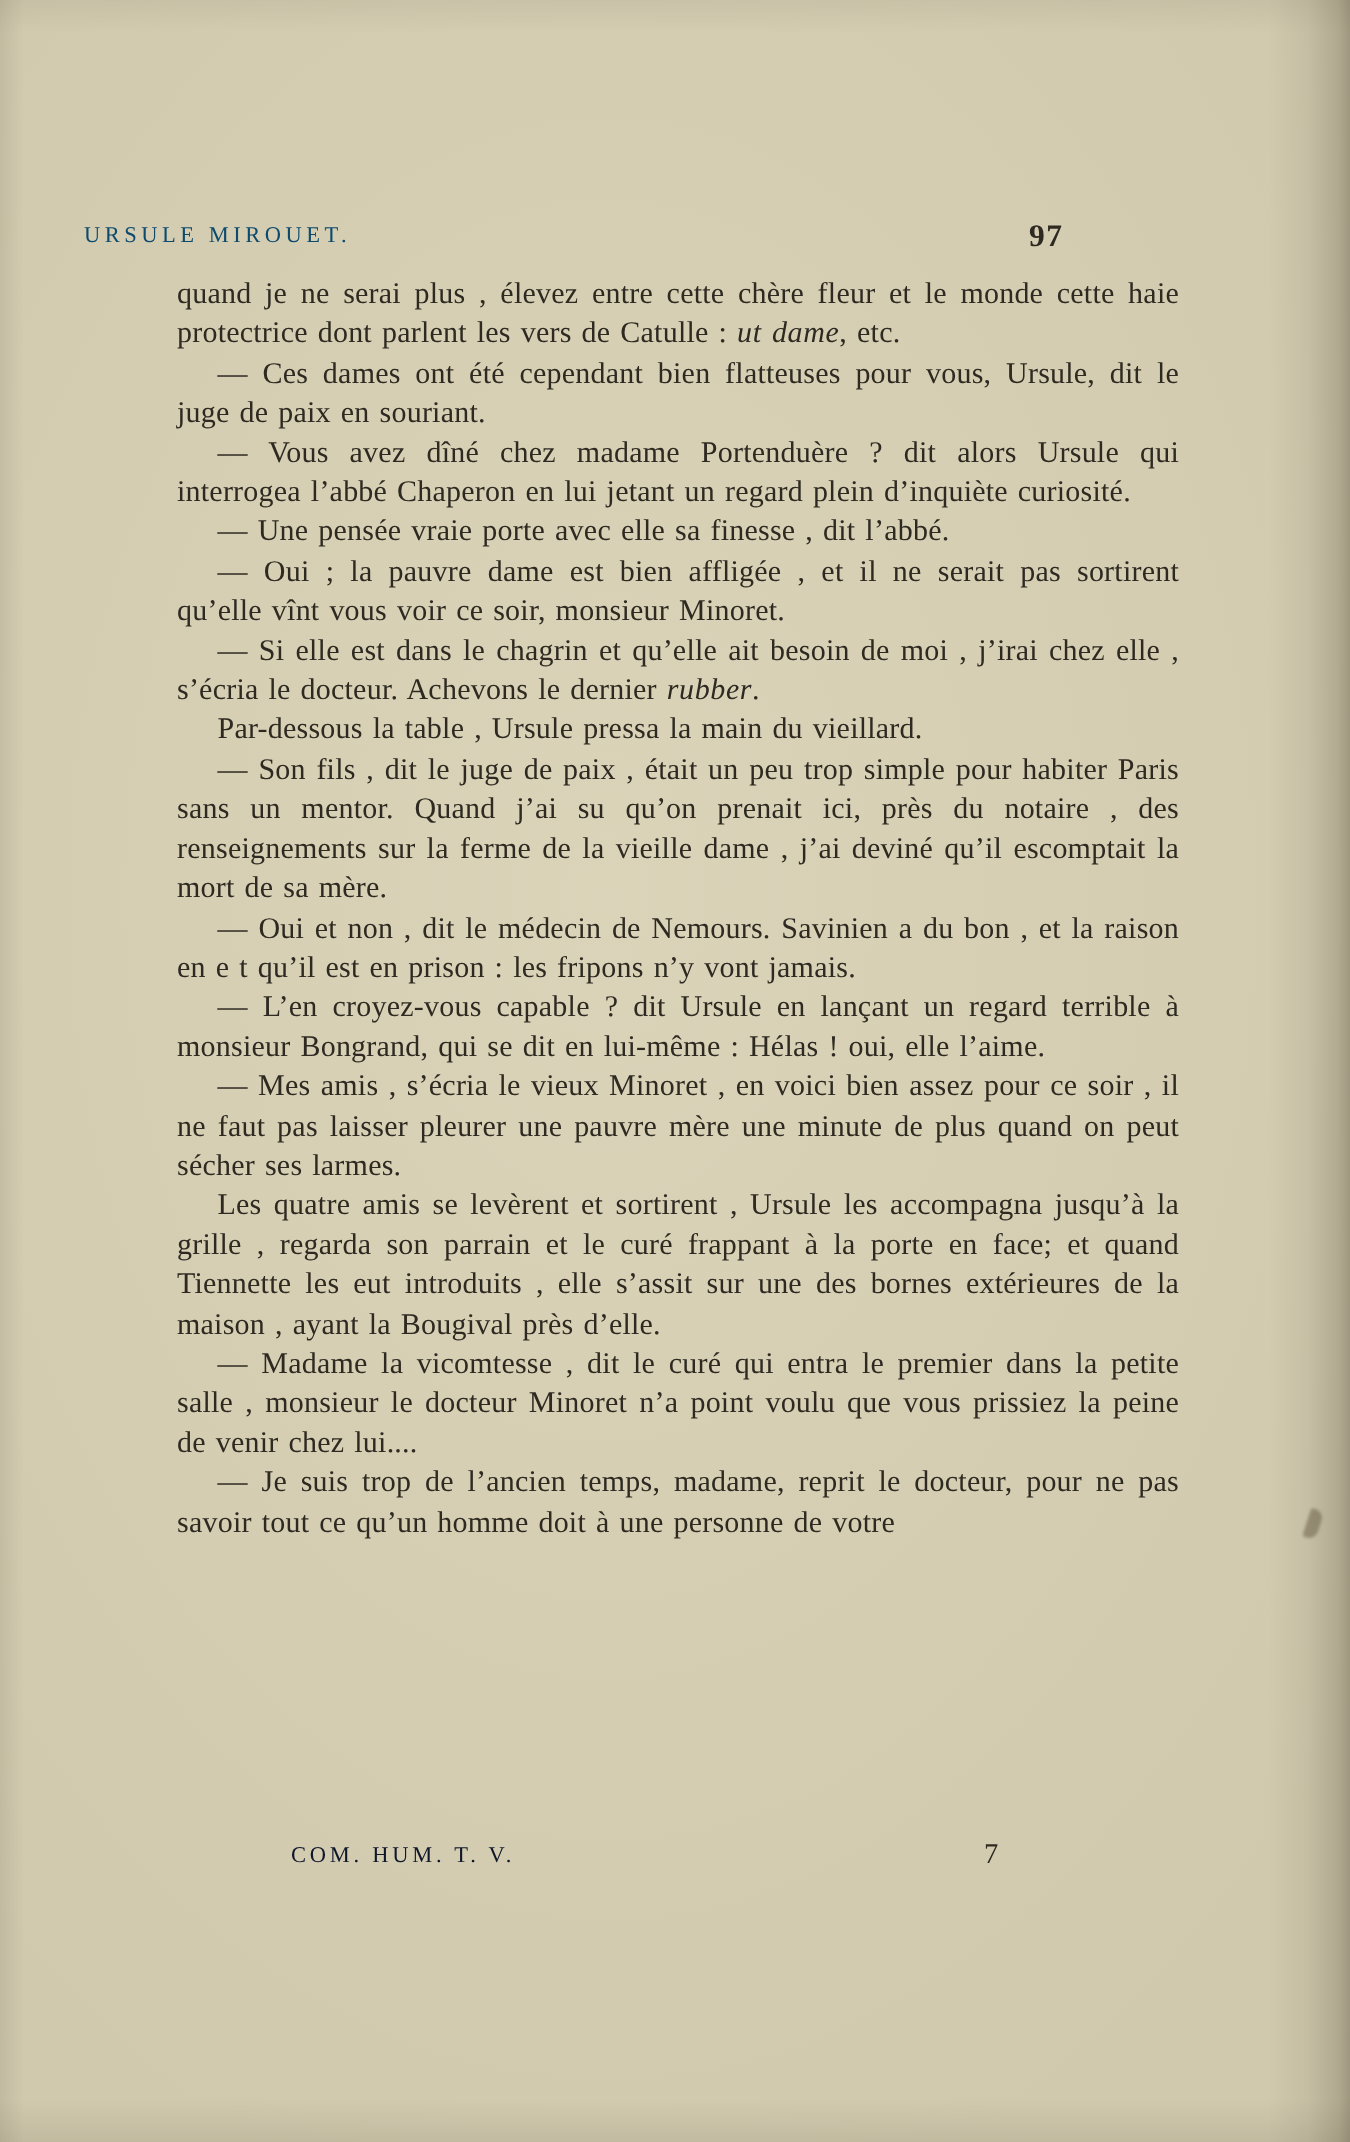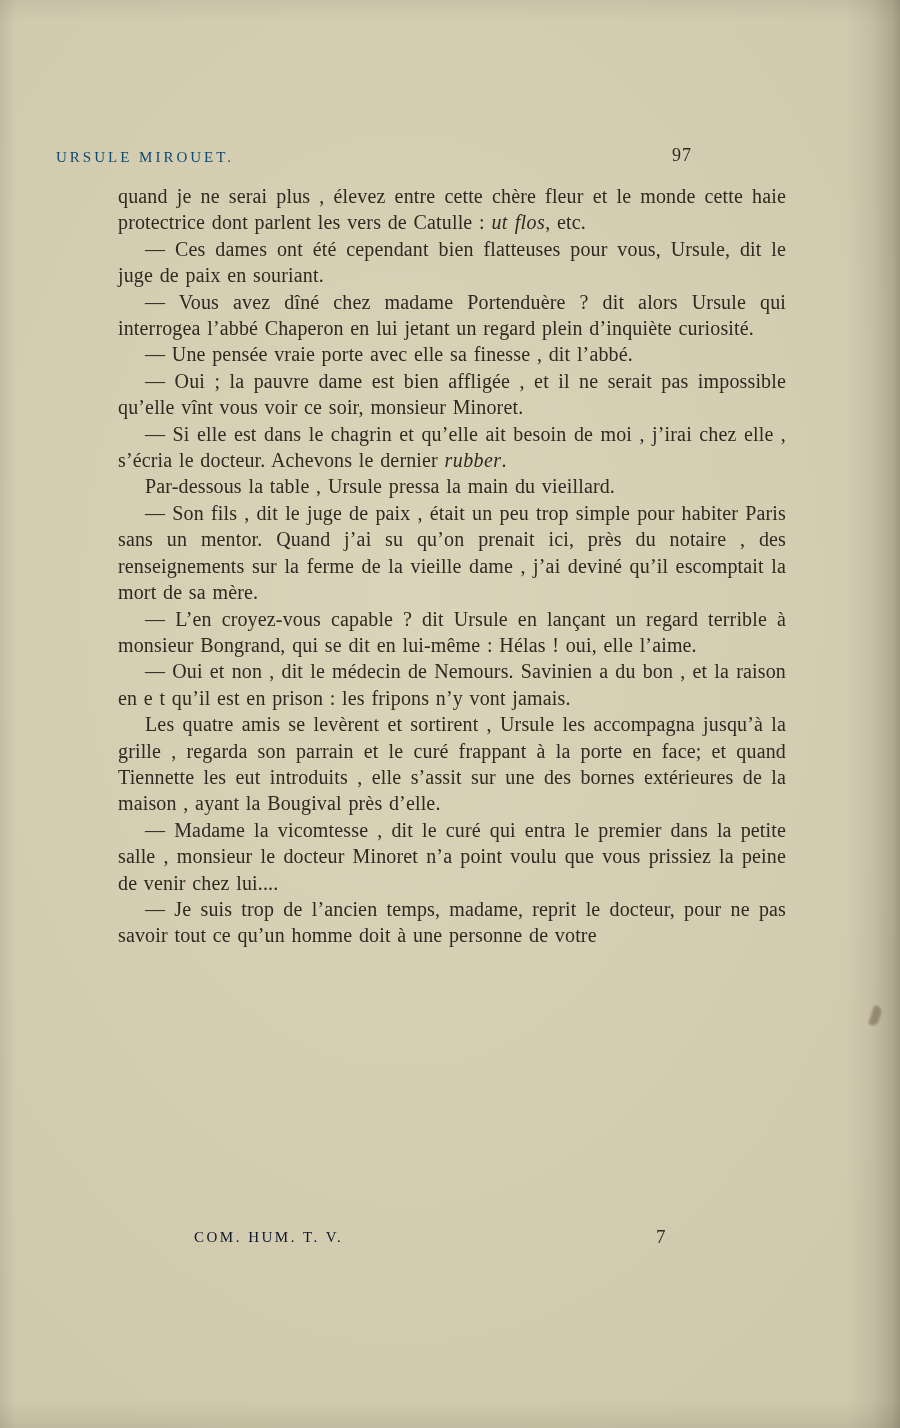--- a/index.html
+++ b/index.html
@@ -63,24 +63,24 @@
     left: 0;
     right: 0;
     text-align: left;
     transform: translateX(-62px);
     font-size: 15px;
     letter-spacing: 3px;
     color: #0c4a6e;
   }
   .page-number {
     position: absolute;
-    right: 94px;
+    right: 77px;
     top: -4px;
-    font-size: 18px;
-    font-weight: 400;
+    font-size: 21px;
+    font-weight: 700;
     letter-spacing: 1px;
   }
   .page-body {
     position: absolute;
     top: 183px;
     left: 118px;
     width: 668px;
     font-size: 20px;
     line-height: 26.4px;
     text-align: justify;
@@ -125,30 +125,31 @@
 
 <div class="paper"></div>
 <div class="edge-mark"></div>
 
 <div class="header">
   <span class="running-title">URSULE MIROUET.</span>
   <span class="page-number">97</span>
 </div>
 
 <div class="page-body" id="paragraphs">
-    <p class="para"><span>quand je ne serai plus , élevez entre cette chère fleur et le monde cette haie protectrice dont parlent les vers de Catulle : </span><em>ut flos</em><span>, etc.</span></p>
+    <p class="para"><span>quand je ne serai plus , élevez entre cette chère fleur et le monde cette haie protectrice dont parlent les vers de Catulle : </span><em>ut dame</em><span>, etc.</span></p>
     <p class="para indent"><span>— Ces dames ont été cependant bien flatteuses pour vous, Ursule, dit le juge de paix en souriant.</span></p>
     <p class="para indent"><span>— Vous avez dîné chez madame Portenduère ? dit alors Ursule qui interrogea l’abbé Chaperon en lui jetant un regard plein d’inquiète curiosité.</span></p>
     <p class="para indent"><span>— Une pensée vraie porte avec elle sa finesse , dit l’abbé.</span></p>
-    <p class="para indent"><span>— Oui ; la pauvre dame est bien affligée , et il ne serait pas impossible qu’elle vînt vous voir ce soir, monsieur Minoret.</span></p>
+    <p class="para indent"><span>— Oui ; la pauvre dame est bien affligée , et il ne serait pas sortirent qu’elle vînt vous voir ce soir, monsieur Minoret.</span></p>
     <p class="para indent"><span>— Si elle est dans le chagrin et qu’elle ait besoin de moi , j’irai chez elle , s’écria le docteur. Achevons le dernier </span><em>rubber</em><span>.</span></p>
     <p class="para indent"><span>Par-dessous la table , Ursule pressa la main du vieillard.</span></p>
     <p class="para indent"><span>— Son fils , dit le juge de paix , était un peu trop simple pour habiter Paris sans un mentor. Quand j’ai su qu’on prenait ici, près du notaire , des renseignements sur la ferme de la vieille dame , j’ai deviné qu’il escomptait la mort de sa mère.</span></p>
+    <p class="para indent"><span>— Oui et non , dit le médecin de Nemours. Savinien a du bon , et la raison en e t qu’il est en prison : les fripons n’y vont jamais.</span></p>
     <p class="para indent"><span>— L’en croyez-vous capable ? dit Ursule en lançant un regard terrible à monsieur Bongrand, qui se dit en lui-même : Hélas ! oui, elle l’aime.</span></p>
-    <p class="para indent"><span>— Oui et non , dit le médecin de Nemours. Savinien a du bon , et la raison en e t qu’il est en prison : les fripons n’y vont jamais.</span></p>
+    <p class="para indent"><span>— Mes amis , s’écria le vieux Minoret , en voici bien assez pour ce soir , il ne faut pas laisser pleurer une pauvre mère une minute de plus quand on peut sécher ses larmes.</span></p>
     <p class="para indent"><span>Les quatre amis se levèrent et sortirent , Ursule les accompagna jusqu’à la grille , regarda son parrain et le curé frappant à la porte en face; et quand Tiennette les eut introduits , elle s’assit sur une des bornes extérieures de la maison , ayant la Bougival près d’elle.</span></p>
     <p class="para indent"><span>— Madame la vicomtesse , dit le curé qui entra le premier dans la petite salle , monsieur le docteur Minoret n’a point voulu que vous prissiez la peine de venir chez lui....</span></p>
     <p class="para indent"><span>— Je suis trop de l’ancien temps, madame, reprit le docteur, pour ne pas savoir tout ce qu’un homme doit à une personne de votre</span></p>
   </div>
 
 <div class="footer">
   <span class="footer-signature">COM. HUM. T. V.</span>
   <span class="footer-sheet">7</span>
 </div>
 

